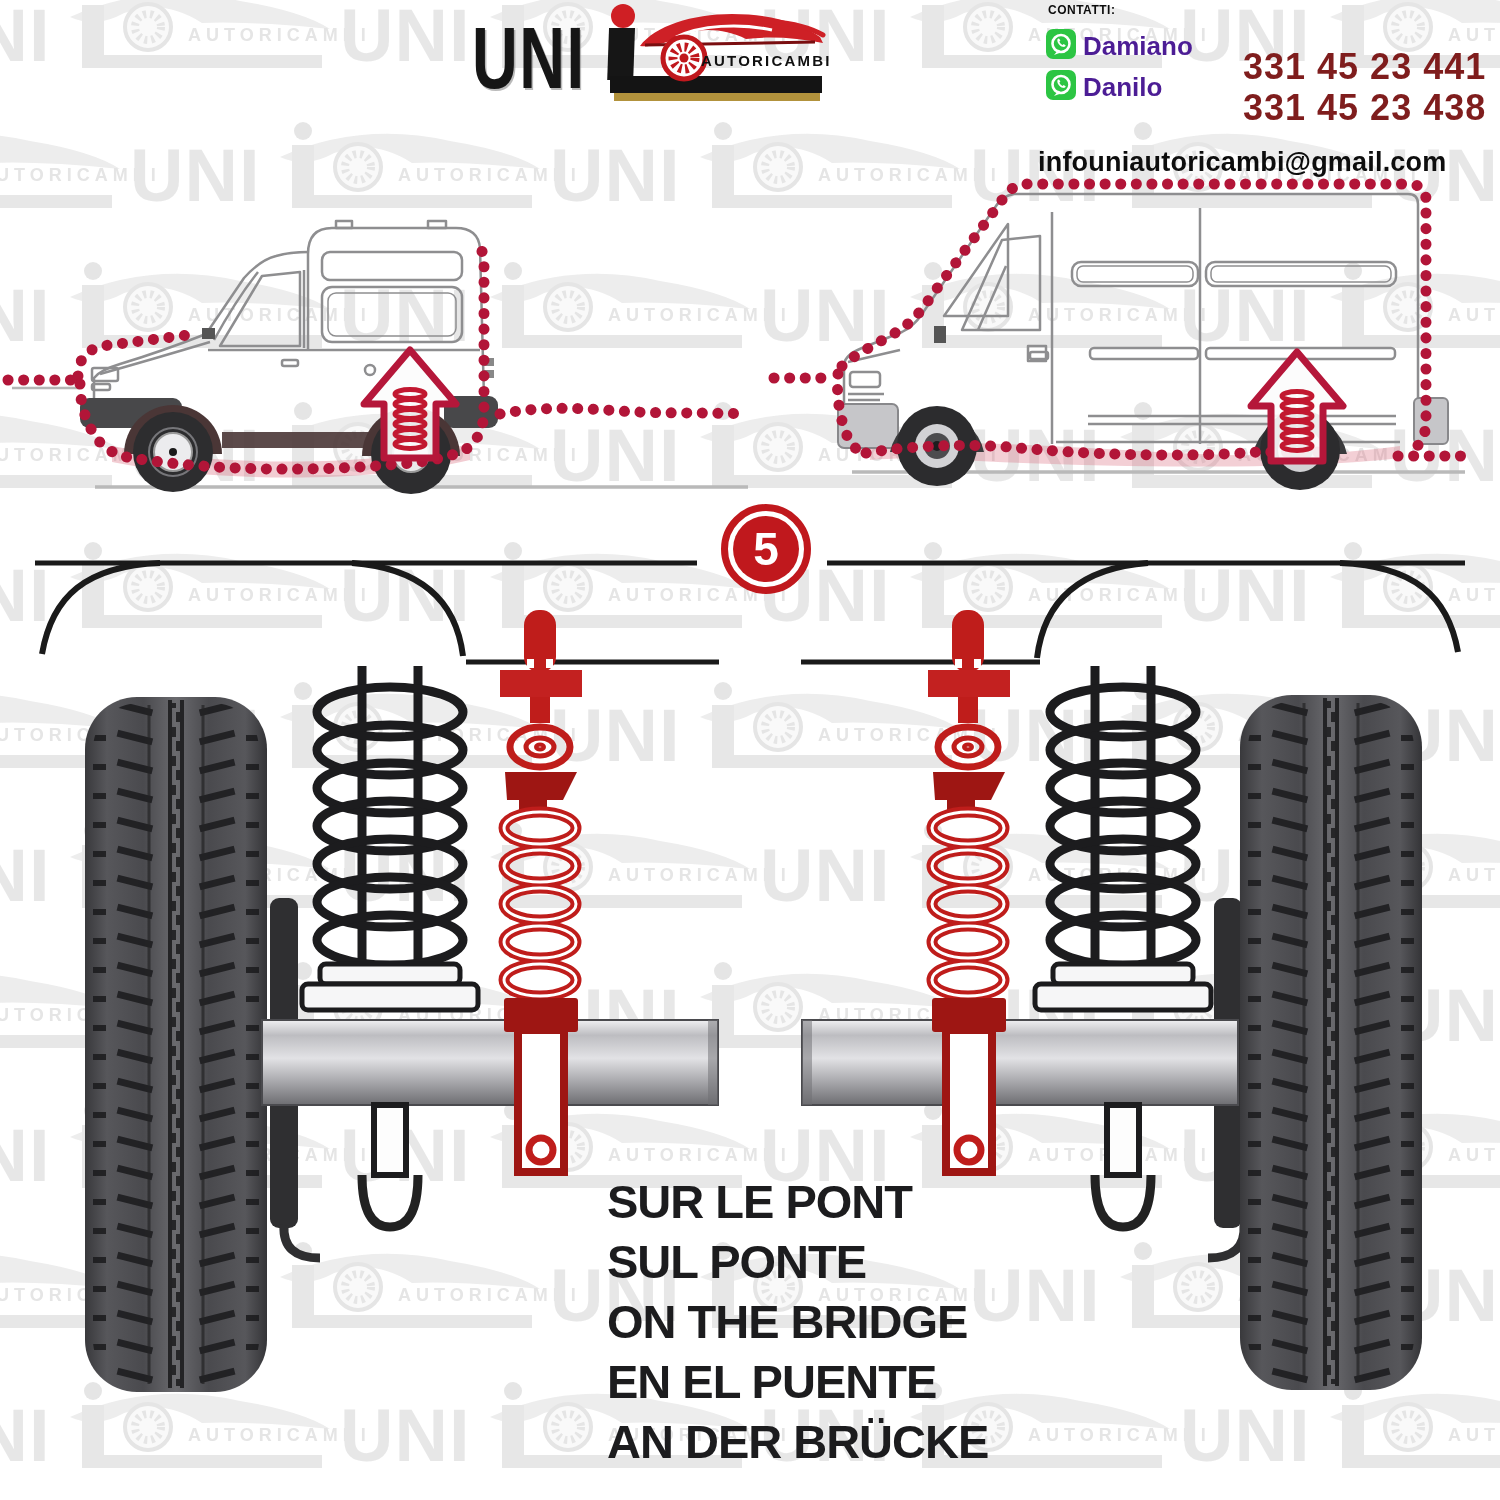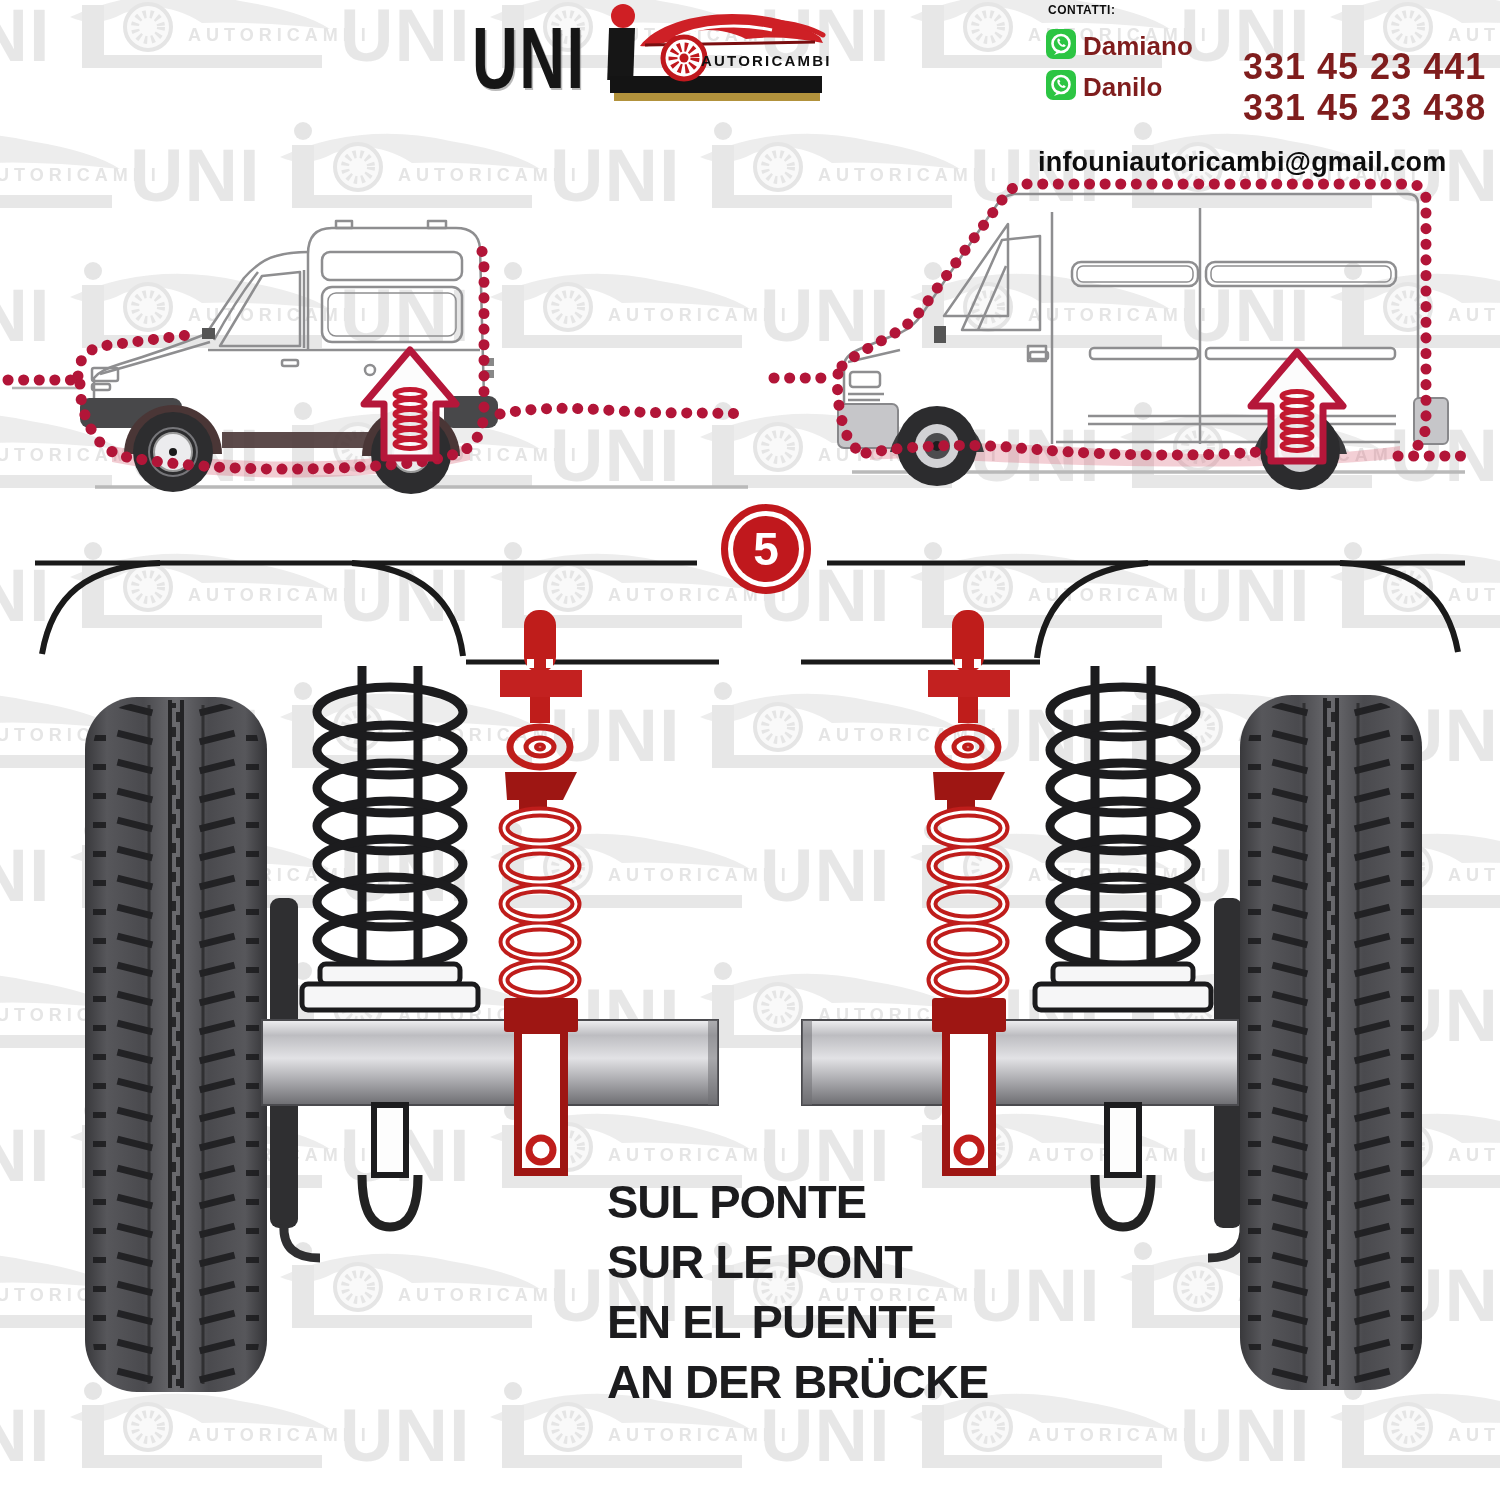--- a/index.html
+++ b/index.html
@@ -9,21 +9,21 @@
   .abs{position:absolute;}
   
   .logo-un{left:472px;top:18px;font-size:88px;font-weight:900;color:#161616;line-height:.9;
            letter-spacing:2px;transform:scaleX(.72);transform-origin:left top;
            text-shadow:2px 2px 0 rgba(130,130,130,.55);}
   .logo-sub{left:701px;top:52px;width:130px;font-size:15px;font-weight:700;color:#101010;
             letter-spacing:2.2px;}
   .contact-label{left:1048px;top:3px;font-size:12px;font-weight:800;color:#0d0d0d;letter-spacing:.5px;}
   .contact-row{height:34px;}
   .contact-icon{position:absolute;left:0;top:1px;width:32px;height:32px;}
-  .contact-name{position:absolute;left:38px;top:3px;font-size:26px;font-weight:800;color:#7f1d1d;}
+  .contact-name{position:absolute;left:38px;top:3px;font-size:26px;font-weight:800;color:#4c1d95;}
   .contact-phone{position:absolute;left:198px;top:18px;font-size:36px;font-weight:800;color:#7f1d1d;
                  letter-spacing:1px;white-space:nowrap;}
   .row1{left:1045px;top:28px;width:450px;}
   .row2{left:1045px;top:69px;width:450px;}
   .email{left:1038px;top:107px;font-size:27px;font-weight:800;color:#0d0d0d;letter-spacing:.2px;margin-top:40px;}
   
   .badge{left:721px;top:504px;width:90px;height:90px;border-radius:50%;
          border:7px solid #c0181d;background:#fff;box-sizing:border-box;}
   .badge-inner{position:absolute;left:5px;top:5px;right:5px;bottom:5px;border-radius:50%;
          background:#c0181d;display:flex;align-items:center;justify-content:center;
@@ -440,19 +440,20 @@
     <span class="contact-phone">331 45 23 438</span>
   </div>
 
   <div class="abs email">infouniautoricambi@gmail.com</div>
 
   <div class="abs badge">
     <div class="badge-inner">5</div>
   </div>
 
   <div class="abs captions">
+    <div>SUR LE PONT</div>
     <div>SUL PONTE</div>
-    <div>SUR LE PONT</div>
+    <div>ON THE BRIDGE</div>
     <div>EN EL PUENTE</div>
     <div>AN DER BRÜCKE</div>
   </div>
 
 </div>
 
 </body></html>

